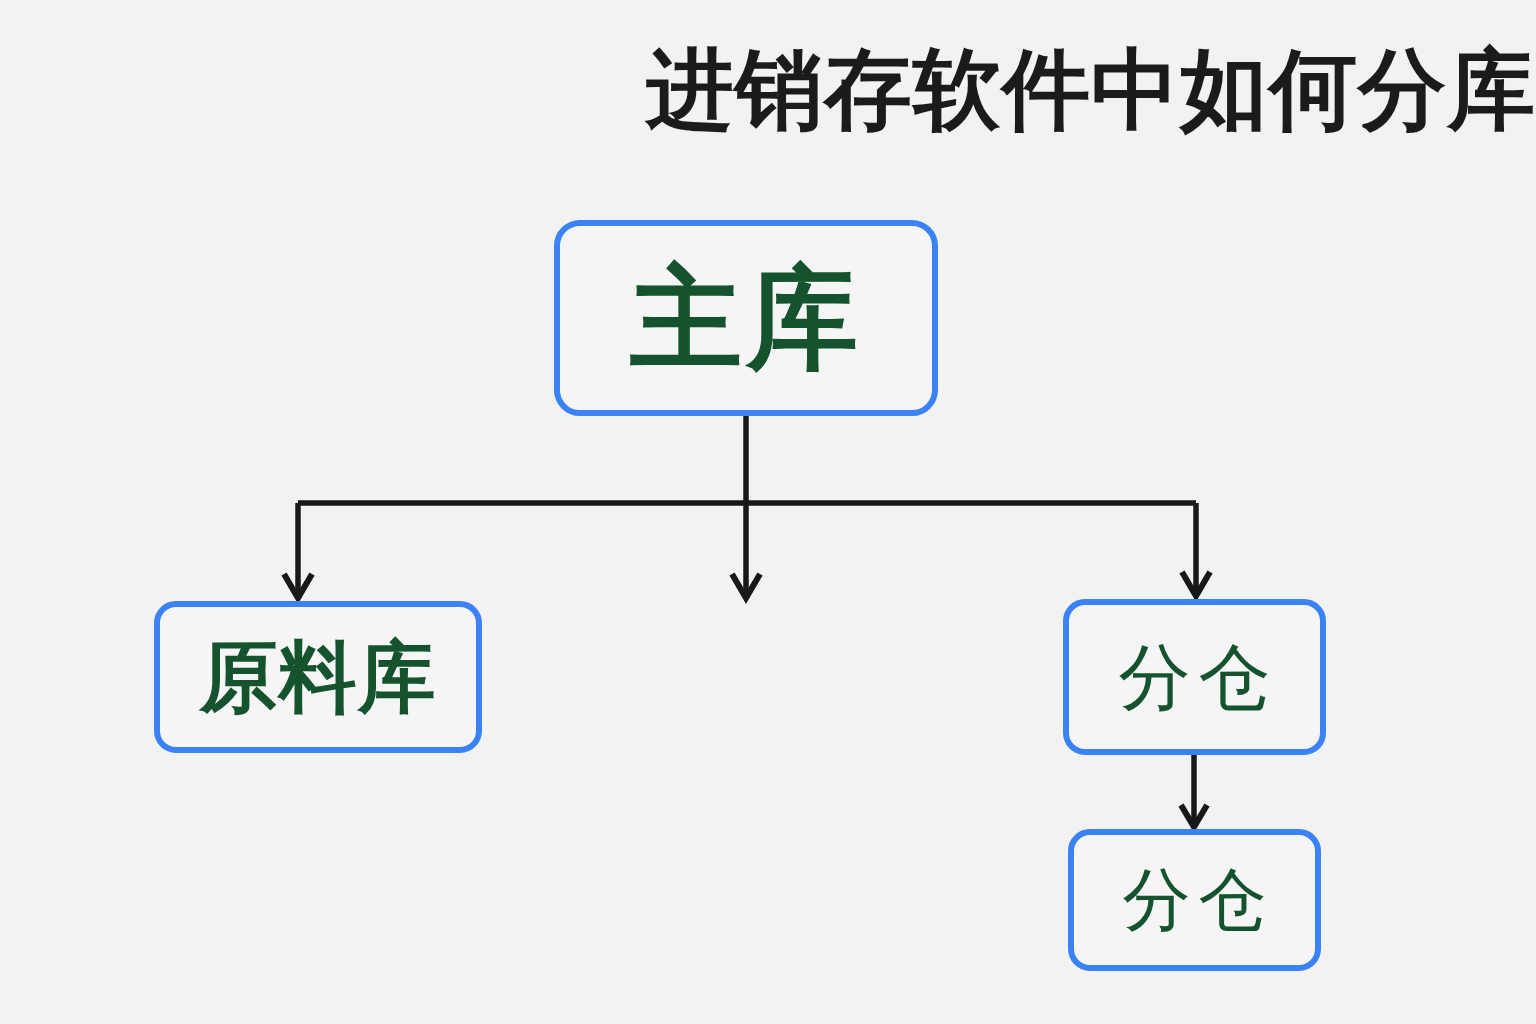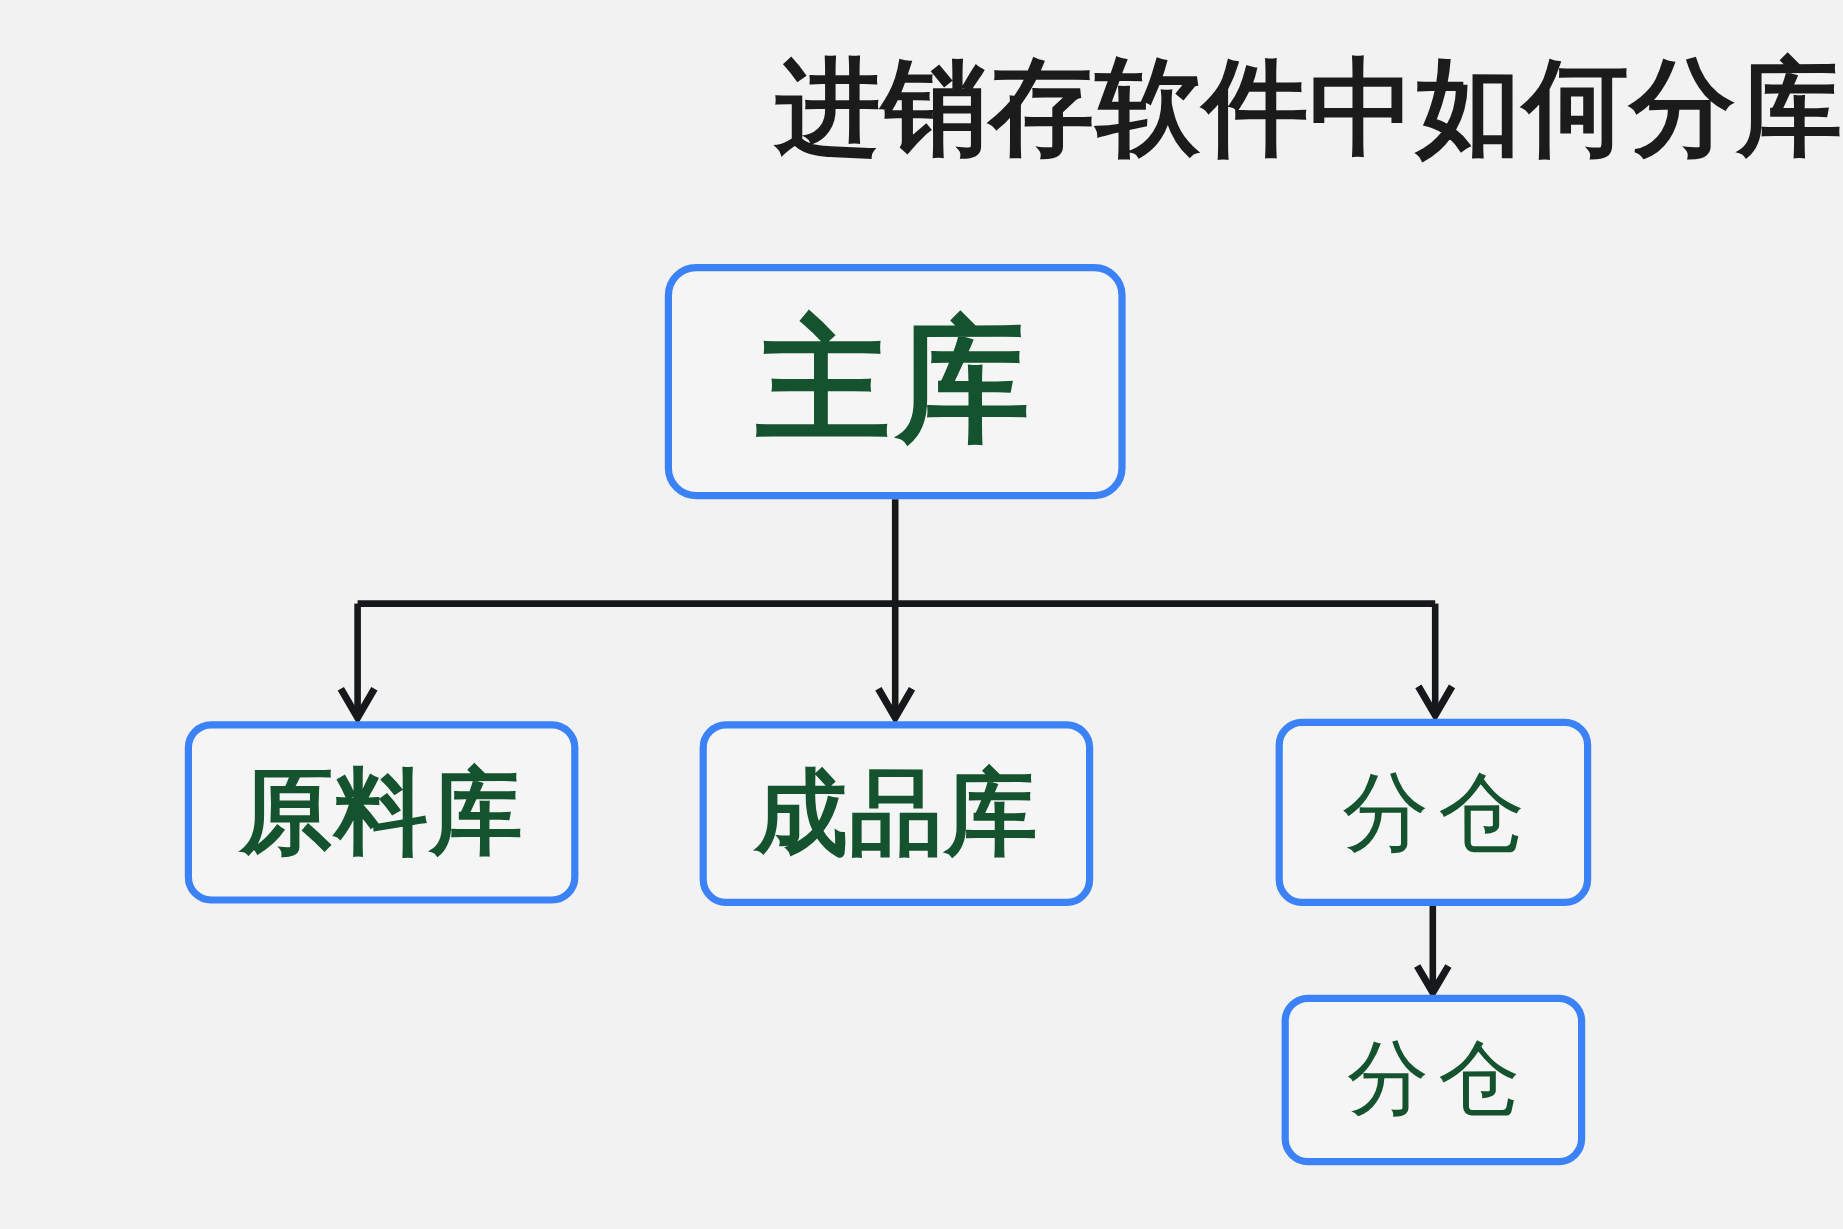--- a/index.html
+++ b/index.html
@@ -148,23 +148,20 @@
   </svg>
 
   <div class="node" id="node-main">
     <span class="node-label">主库</span>
   </div>
 
   <div class="node" id="node-raw">
     <span class="node-label">原料库</span>
   </div>
 
-  <div class="node" id="node-finished">
-    <span class="node-label">成品库</span>
-  </div>
 
   <div class="node" id="node-sub1">
     <span class="node-label">分仓</span>
   </div>
 
   <div class="node" id="node-sub2">
     <span class="node-label">分仓</span>
   </div>
 
 </div>

